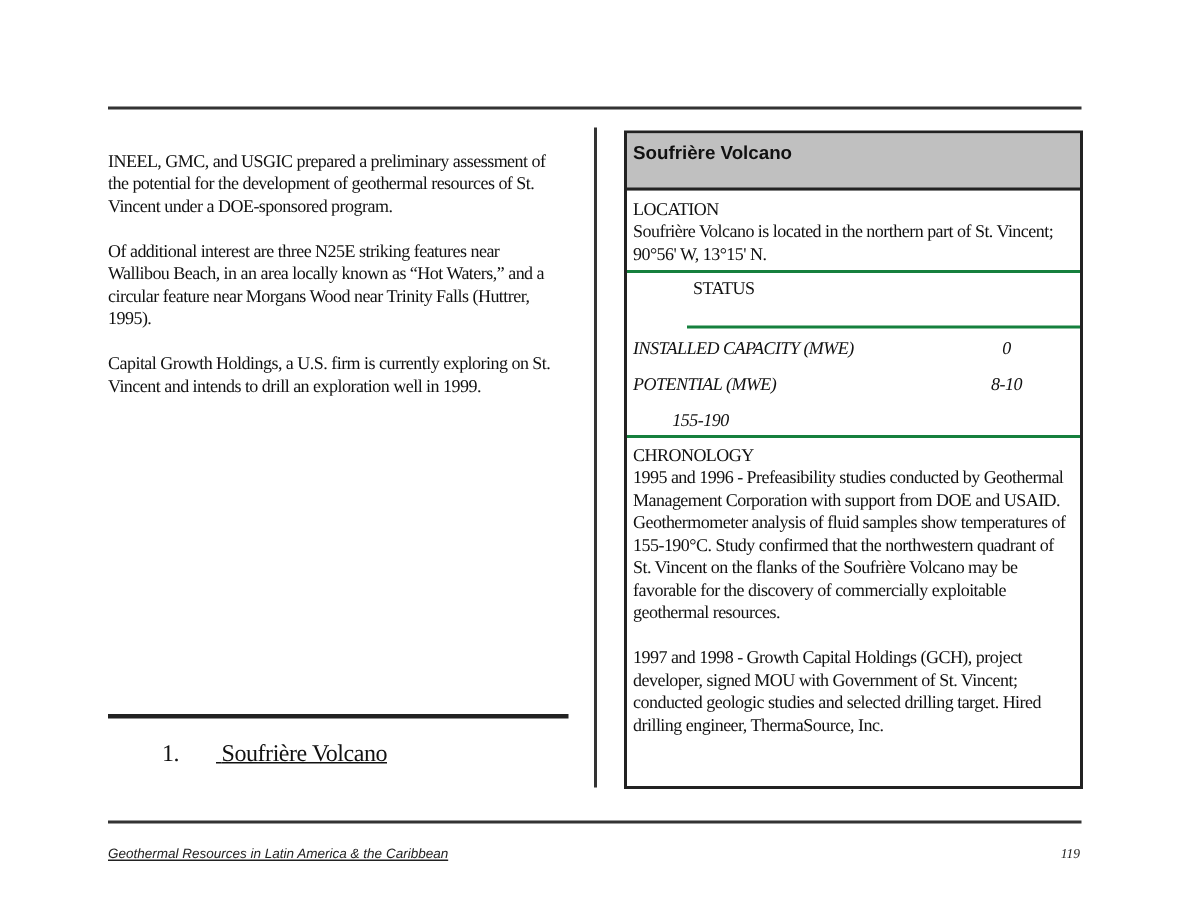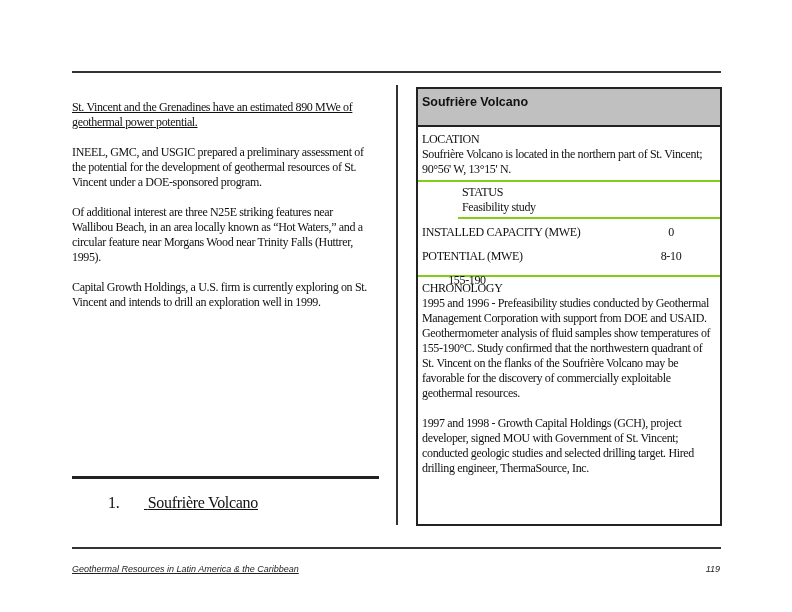--- a/index.html
+++ b/index.html
@@ -13,41 +13,40 @@
   .left-col p { margin: 0 0 15px 0; }
   .underlined { text-decoration: underline; }
   .fig-rule { position: absolute; left: 72px; top: 476px; width: 307px; height: 3px; background: #222; }
   .fig-caption { position: absolute; left: 108px; top: 494px; font-size: 16px; letter-spacing: -0.3px; text-decoration: underline; }
   .fig-caption .num { display: inline-block; width: 36px; }
   .table-box { position: absolute; left: 416px; top: 87px; width: 302px; height: 435px;
                border: 2px solid #222; box-sizing: content-box; }
   .tb-header { height: 38px; background: #c0c0c0; border-bottom: 2px solid #222;
                font-family: "Liberation Sans", sans-serif; font-weight: bold; font-size: 12.5px;
                padding: 6px 0 0 4px; box-sizing: border-box; }
-  .tb-section { border-bottom: 2px solid #84cc16; padding: 4px 4px 2px 4px; font-size: 12px;
+  .tb-section { border-bottom: 2px solid #15803d; padding: 4px 4px 2px 4px; font-size: 12px;
                 line-height: 15px; letter-spacing: -0.35px; box-sizing: border-box; }
   .sec-location { height: 55px; padding-top: 5px; }
   .sec-status { height: 37px; padding-top: 3px; margin-left: 40px; }
-  .sec-metrics { height: 58px; padding-top: 6px; }
+  .sec-metrics { height: 73px; padding-top: 6px; font-style: italic; }
   .metric-row { display: flex; justify-content: space-between; height: 24px; }
   .metric-row .val { width: 90px; text-align: center; }
   .sec-chrono { border-bottom: none; padding-top: 4px; }
   .sec-chrono p { margin: 0 0 15px 0; }
   .footer-left { position: absolute; left: 72px; top: 564px; font-family: "Liberation Sans", sans-serif;
                  font-style: italic; font-size: 9px; color: #222; text-decoration: underline; }
-  .footer-right { position: absolute; right: 72px; top: 564px; font-family: Liberation Sans, sans-serif;
+  .footer-right { position: absolute; right: 72px; top: 564px; font-family: Liberation Serif, serif;
                   font-style: italic; font-size: 9px; color: #222; }
 </style>
 </head>
 <body>
 
 <div class="rule-top"></div>
 
 <div class="left-col">
-  <p class="underlined">St. Vincent and the Grenadines have an estimated 890 MWe of geothermal power  potential.</p>
   <p>INEEL, GMC, and USGIC prepared a preliminary assessment of the potential for the development of geothermal resources of St. Vincent under a DOE-sponsored program.</p>
   <p>Of additional interest are three N25E striking features near Wallibou Beach, in an area locally known as “Hot Waters,” and a circular feature near Morgans Wood near Trinity Falls (Huttrer, 1995).</p>
   <p>Capital Growth Holdings, a U.S. firm is currently exploring on St. Vincent and intends to drill an exploration well in 1999.</p>
 </div>
 
 <div class="fig-rule"></div>
 <div class="fig-caption">
   <span class="num">1.</span>
   <span>Soufrière Volcano</span>
 </div>
@@ -57,21 +56,20 @@
 <div class="table-box">
   <div class="tb-header">Soufrière Volcano</div>
 
   <div class="tb-section sec-location">
     <div>LOCATION</div>
     <div>Soufrière Volcano is located in the northern part of St. Vincent; 90°56' W, 13°15' N.</div>
   </div>
 
   <div class="tb-section sec-status">
     <div>STATUS</div>
-    <div>Feasibility study</div>
   </div>
 
   <div class="tb-section sec-metrics">
     <div class="metric-row">
       <span>INSTALLED CAPACITY (MWE)</span>
       <span class="val">0</span>
     </div>
     <div class="metric-row">
       <span>POTENTIAL (MWE)</span>
       <span class="val">8-10</span>

